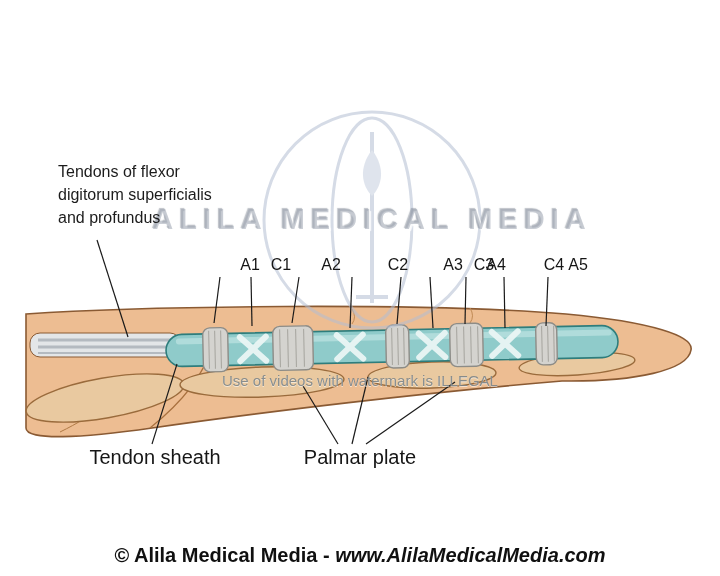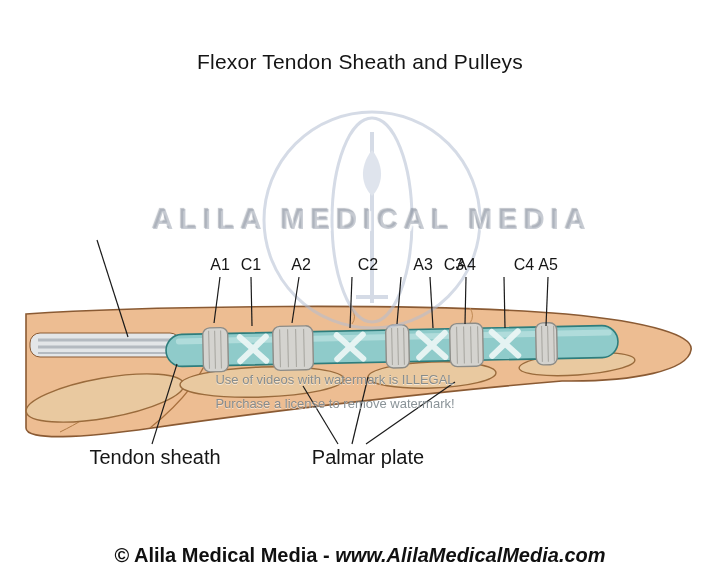--- a/index.html
+++ b/index.html
@@ -4,36 +4,36 @@
 <style>
   html,body{margin:0;padding:0;background:#ffffff;}
   body{width:720px;height:576px;position:relative;overflow:hidden;
        font-family:"Liberation Sans",sans-serif;color:#1a1a1a;}
   .page{position:absolute;inset:0;}
   .title{position:absolute;top:50px;left:0;width:720px;text-align:center;
          font-size:21px;font-weight:500;letter-spacing:.2px;color:#141414;}
   .left-label{position:absolute;left:58px;top:160px;font-size:16px;line-height:1.45;color:#1c1c1c;}
   svg.illustration{position:absolute;left:0;top:0;}
   .pulley-label{position:absolute;top:256px;transform:translateX(-50%);
-                font-size:16px;color:#161616;white-space:nowrap;}
+                font-size:16px;color:#161616;white-space:nowrap;margin-left:30px;}
   .wm-brand{position:absolute;top:203px;left:372px;transform:translateX(-50%);
             font-size:29px;font-weight:bold;letter-spacing:6px;white-space:nowrap;
             color:rgba(158,166,178,0.55);
             text-shadow:2px 2px 1px rgba(255,255,255,0.85),-1px -1px 1px rgba(110,120,132,0.45);
             z-index:3;pointer-events:none;}
-  .wm-line{position:absolute;left:335px;transform:translateX(-50%);
-           font-size:13px;white-space:nowrap;color:rgba(118,128,134,0.85);
+  .wm-line{position:absolute;left:360px;transform:translateX(-50%);
+           font-size:15px;white-space:nowrap;color:rgba(118,128,134,0.85);
            text-shadow:0 1px 0 rgba(255,255,255,0.55);z-index:3;}
   .wm-line.l1{top:372px;}
   .wm-line.l2{top:396px;}
   .wm-line.l3{top:423px;}
   .bottom-label{position:absolute;top:446px;transform:translateX(-50%);
                 font-size:20px;color:#161616;white-space:nowrap;}
   .bottom-label.sheath{left:155px;}
-  .bottom-label.palmar{left:368px;}
+  .bottom-label.palmar{left:360px;}
   .footer{position:absolute;top:544px;left:0;width:720px;text-align:center;
           font-size:20px;font-weight:bold;color:#101010;}
   .footer .url{font-style:italic;}
   .labels-layer{position:absolute;inset:0;z-index:4;pointer-events:none;}
 </style>
 </head>
 <body>
 
 <div class="page">
 
@@ -129,25 +129,28 @@
       <line x1="548" y1="277" x2="546" y2="326"></line>
       <line x1="152" y1="444" x2="177" y2="364"></line>
       <line x1="338" y1="444" x2="303" y2="386"></line>
       <line x1="352" y1="444" x2="368" y2="377"></line>
       <line x1="366" y1="444" x2="455" y2="382"></line>
     </g>
   </svg>
 
   <div class="wm-brand">ALILA MEDICAL MEDIA</div>
   <div class="wm-line l1">Use of videos with watermark is ILLEGAL</div>
-  <div class="wm-line l2">Purchase a license to remove watermark!</div>
 
   <div class="labels-layer">
-    <div class="title">Flexor Tendon Sheath and Pulleys</div>
 
+    <div class="left-label">
+      <div>Tendons of flexor</div>
+      <div>digitorum superficialis</div>
+      <div>and profundus</div>
+    </div>
 
     <span class="pulley-label" style="left:220px">A1</span>
     <span class="pulley-label" style="left:251px">C1</span>
     <span class="pulley-label" style="left:301px">A2</span>
     <span class="pulley-label" style="left:368px">C2</span>
     <span class="pulley-label" style="left:423px">A3</span>
     <span class="pulley-label" style="left:454px">C3</span>
     <span class="pulley-label" style="left:466px">A4</span>
     <span class="pulley-label" style="left:524px">C4</span>
     <span class="pulley-label" style="left:548px">A5</span>

